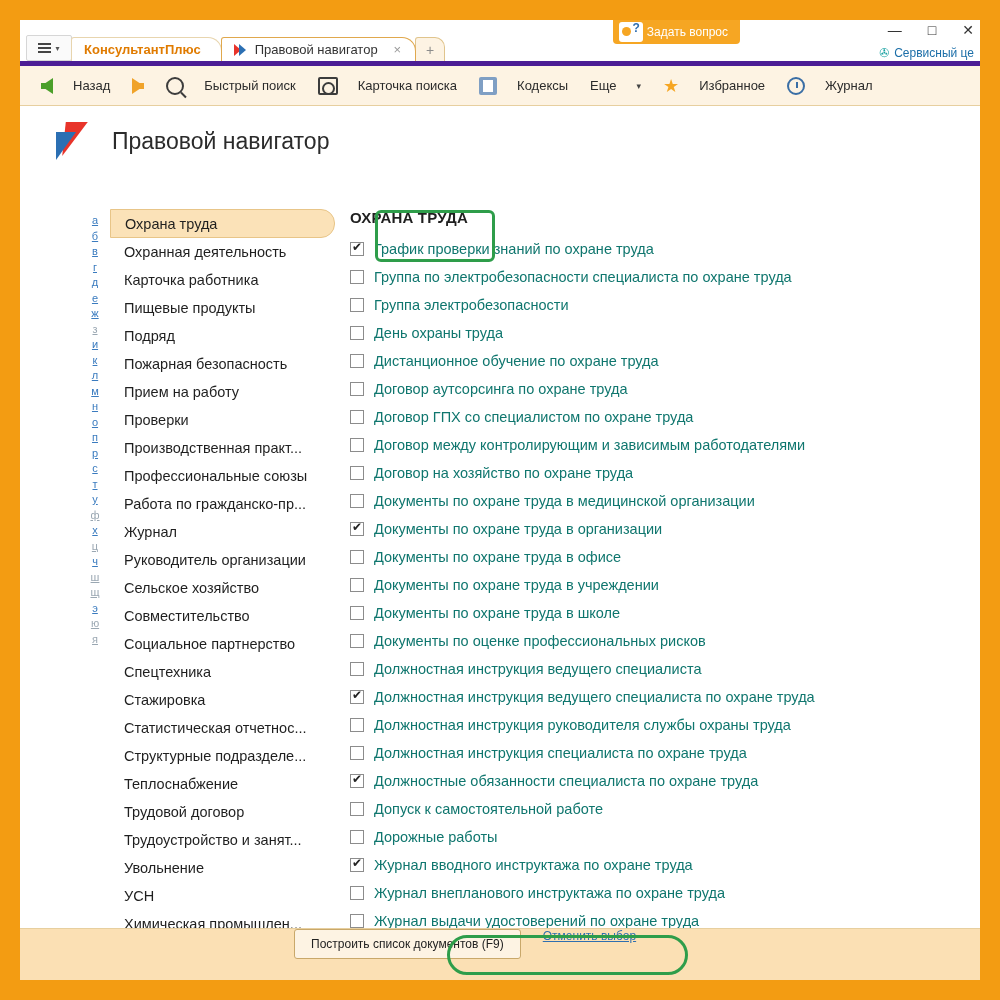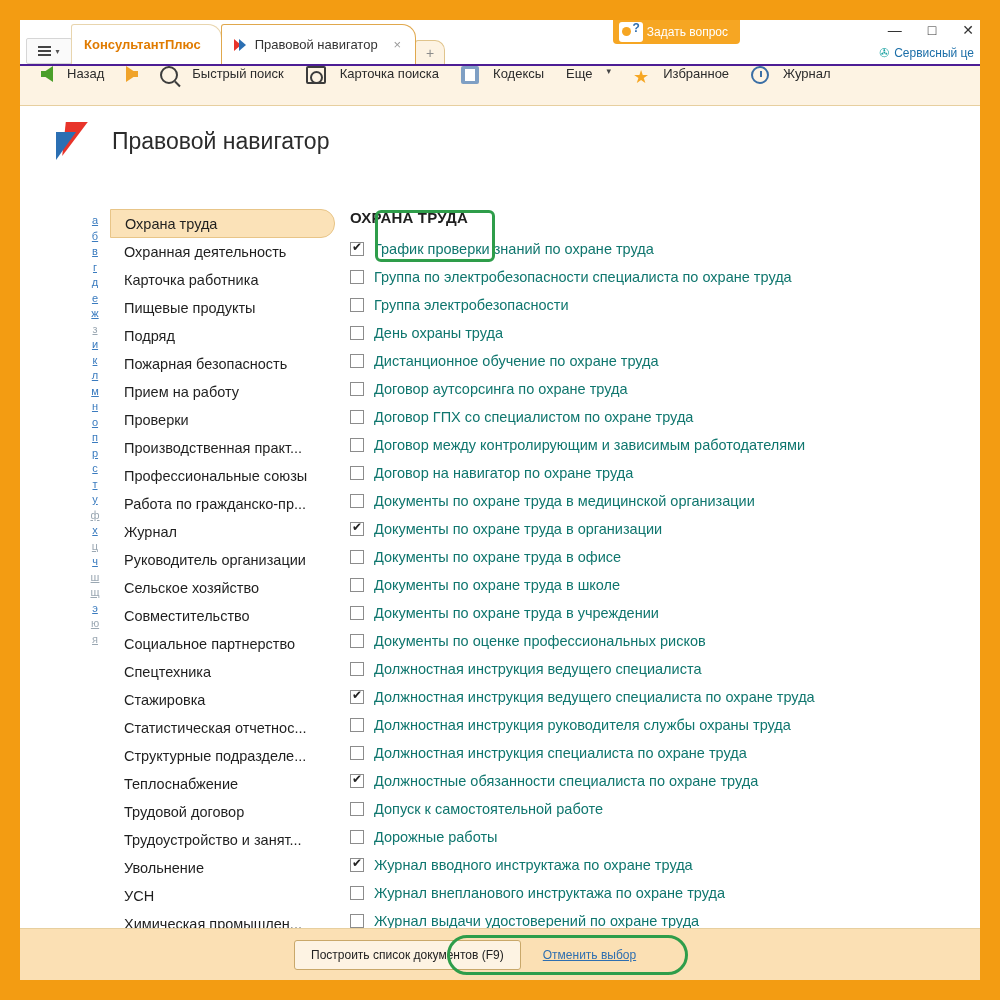--- a/index.html
+++ b/index.html
@@ -16,21 +16,21 @@
     width: 960px; height: 960px;
     background: #ffffff;
     overflow: hidden;
   }
 
   
   .titlebar {
     position: relative;
     height: 46px;
     background: #ffffff;
-    border-bottom: 2px solid #4c1d95;
+    border-bottom: 5px solid #4c1d95;
   }
   .tabrow {
     position: absolute; left: 0; bottom: 0; right: 0;
     height: 30px;
     display: flex;
     align-items: flex-end;
   }
   .menu-btn {
     width: 46px; height: 26px;
     margin-left: 6px;
@@ -39,21 +39,21 @@
     font-size: 13px; color: #333;
     border: 1px solid #d6d6d6;
     background: #fafafa;
     border-radius: 2px;
   }
   .hamburger { display: inline-block; width: 13px; }
   .hamburger i { display: block; height: 2px; background: #444; margin: 2px 0; }
   .caret-mini { font-size: 8px; color: #555; }
 
   .tab {
-    height: 40px;
+    height: 24px;
     display: flex; align-items: center;
     padding: 0 14px 0 12px;
     font-size: 13px;
     color: #c05b00;
     background: #fdf3e3;
     border: 1px solid #e0c48c;
     border-bottom: none;
     margin-left: -1px;
     border-radius: 3px 14px 0 0;
     position: relative;
@@ -129,21 +129,21 @@
     background: #fdf3e3;
     border-bottom: 1px solid #e7cf9f;
     display: flex;
     align-items: center;
     padding-left: 10px;
     gap: 0px;
     font-size: 13px;
     color: #2b2b2b;
   }
   .tb-item {
-    display: flex; align-items: flex-start; gap: 14px;
+    display: flex; align-items: center; gap: 20px;
     padding: 0 11px; height: 40px;
   }
   .tb-item .lbl { white-space: nowrap; }
   .arrow-back, .arrow-fwd {
     width: 0; height: 0;
     border-top: 8px solid transparent; border-bottom: 8px solid transparent;
   }
   .arrow-back { border-right: 12px solid #4b9f29; position: relative; }
   .arrow-back:after { content:""; position:absolute; left:0; top:-3px; width:9px; height:6px; background:#4b9f29;}
   .arrow-fwd { border-left: 12px solid #f0a32a; position: relative; }
@@ -298,21 +298,21 @@
   
   .bottombar {
     position: absolute; left: 0; right: 0; bottom: 0;
     height: 52px;
     background: #fbe0b4;
     border-top: 1px solid #e7cf9f;
   }
   .bottom-inner {
     position: absolute; left: 90px; right: 50px; top: 0; bottom: 0;
     background: #fbe0b4;
-    display: flex; align-items: center;
+    display: flex; align-items: flex-start;
     padding-left: 184px; gap: 22px;
   }
   .build-btn {
     background: #fdf3e3;
     border: 1px solid #c9a86a;
     border-radius: 3px;
     font-size: 12px;
     color: #222;
     padding: 7px 16px;
   }
@@ -511,41 +511,41 @@
           <div class="res-row">
             <span class="cb"></span>
             <span class="res-link">Договор ГПХ со специалистом по охране труда</span>
           </div>
           <div class="res-row">
             <span class="cb"></span>
             <span class="res-link">Договор между контролирующим и зависимым работодателями</span>
           </div>
           <div class="res-row">
             <span class="cb"></span>
-            <span class="res-link">Договор на навигатор по охране труда</span>
+            <span class="res-link">Договор на хозяйство по охране труда</span>
           </div>
           <div class="res-row">
             <span class="cb"></span>
             <span class="res-link">Документы по охране труда в медицинской организации</span>
           </div>
           <div class="res-row">
             <span class="cb checked"></span>
             <span class="res-link">Документы по охране труда в организации</span>
           </div>
           <div class="res-row">
             <span class="cb"></span>
             <span class="res-link">Документы по охране труда в офисе</span>
           </div>
           <div class="res-row">
             <span class="cb"></span>
+            <span class="res-link">Документы по охране труда в учреждении</span>
+          </div>
+          <div class="res-row">
+            <span class="cb"></span>
             <span class="res-link">Документы по охране труда в школе</span>
-          </div>
-          <div class="res-row">
-            <span class="cb"></span>
-            <span class="res-link">Документы по охране труда в учреждении</span>
           </div>
           <div class="res-row">
             <span class="cb"></span>
             <span class="res-link">Документы по оценке профессиональных рисков</span>
           </div>
           <div class="res-row">
             <span class="cb"></span>
             <span class="res-link">Должностная инструкция ведущего специалиста</span>
           </div>
           <div class="res-row">

